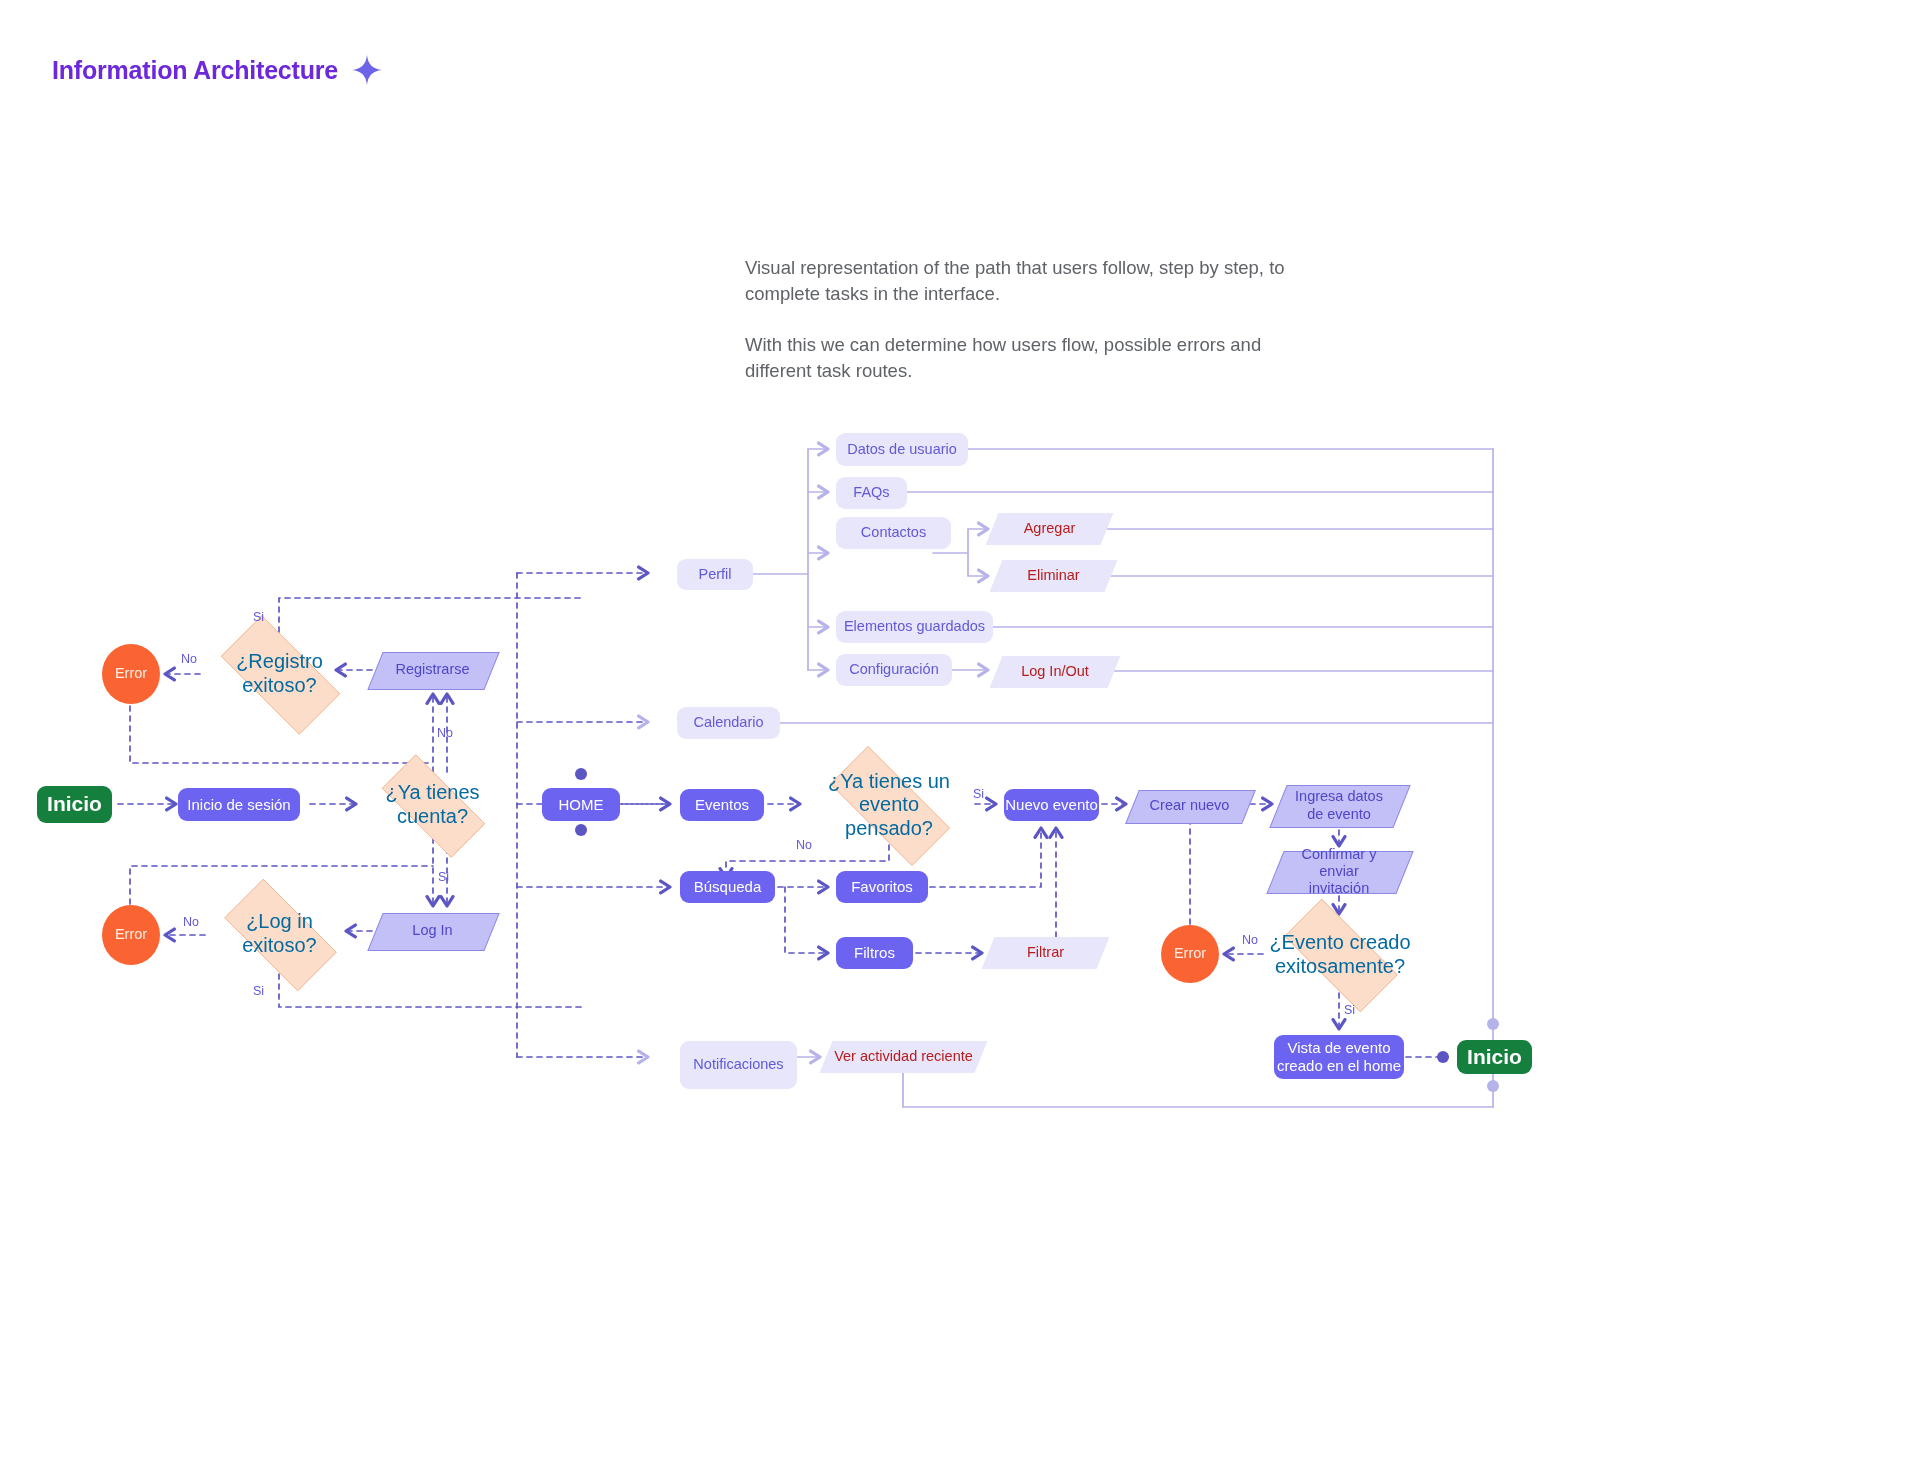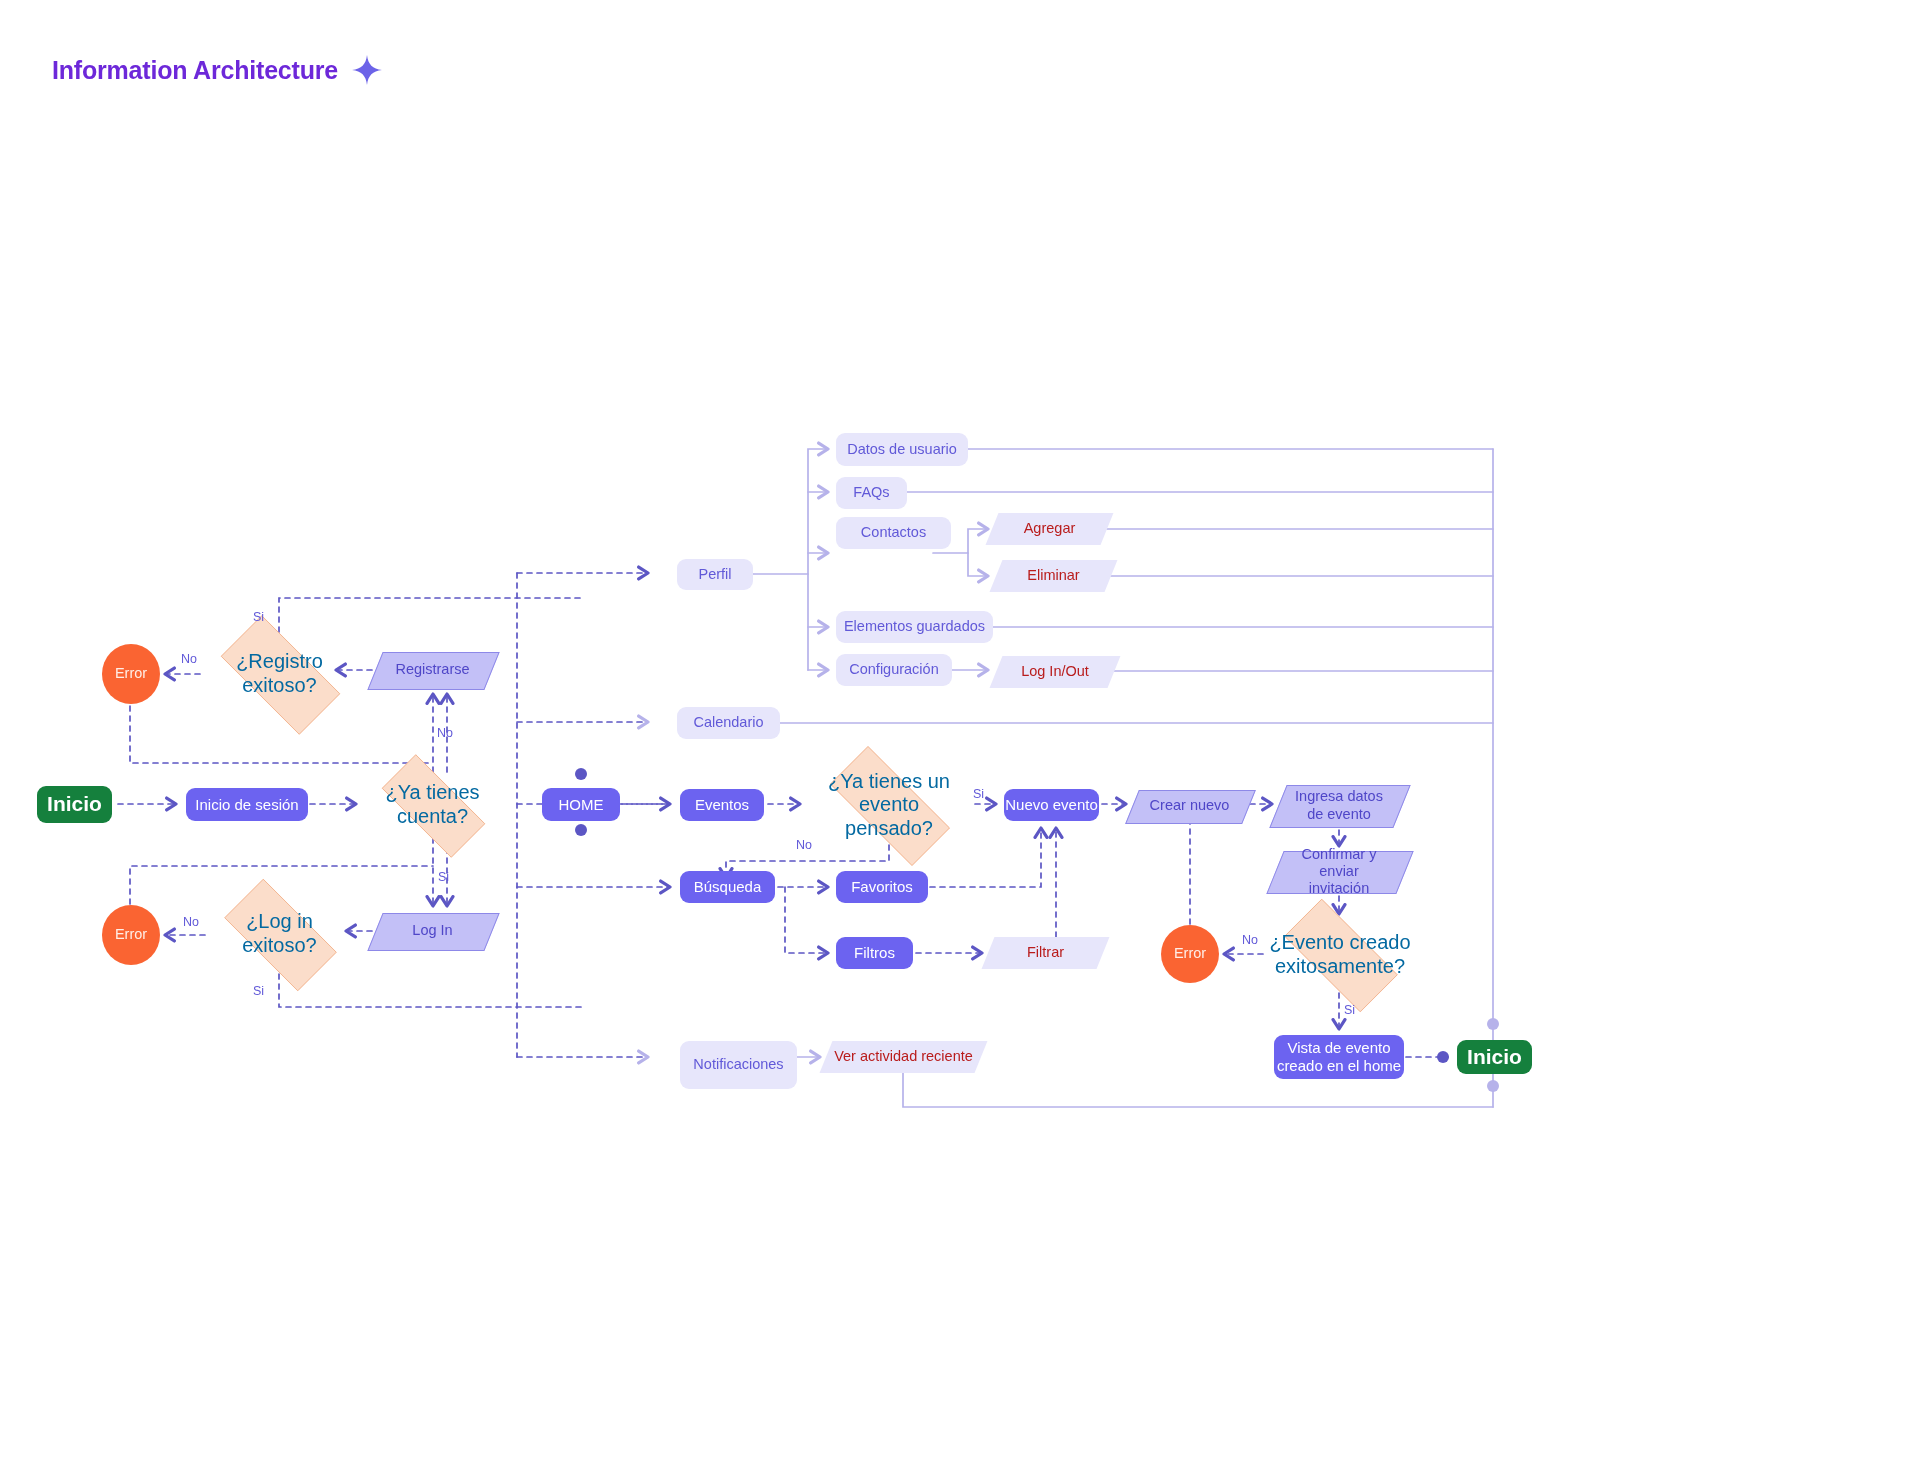--- a/index.html
+++ b/index.html
@@ -142,20 +142,24 @@
   <div id="brand">
     <span class="brand-text">Information Architecture</span>
     <span class="spark">
       <svg viewBox="0 0 24 24" width="30" height="30" aria-hidden="true">
         <path d="M12 0 C12.8 7.5 16.5 11.2 24 12 C16.5 12.8 12.8 16.5 12 24 C11.2 16.5 7.5 12.8 0 12 C7.5 11.2 11.2 7.5 12 0 Z" fill="#6c63e8"></path>
       </svg>
     </span>
   </div>
 
 
+  <div id="desc">
+    <p>Visual representation of the path that users follow, step by step, to complete tasks in the interface.</p>
+    <p>With this we can determine how users flow, possible errors and different task routes.</p>
+  </div>
 
   <div id="canvas">
 
     <svg id="edges" viewBox="0 0 1920 1463">
       <defs>
         <marker id="ar-d" markerWidth="9" markerHeight="9" refX="6.5" refY="4.5" orient="auto">
           <path d="M1,1 L6.5,4.5 L1,8" fill="none" stroke="#5c56c4" stroke-width="1.9" stroke-linecap="round" stroke-linejoin="round"></path>
         </marker>
         <marker id="ar-s" markerWidth="9" markerHeight="9" refX="6.5" refY="4.5" orient="auto">
           <path d="M1,1 L6.5,4.5 L1,8" fill="none" stroke="#b6b2ea" stroke-width="1.9" stroke-linecap="round" stroke-linejoin="round"></path>
@@ -263,21 +267,21 @@
       </g>
     </svg>
 
     <div class="dot" style="left:575px; top:768px; background:#5c56c4;"></div>
     <div class="dot" style="left:575px; top:824px; background:#5c56c4;"></div>
     <div class="dot" style="left:1437px; top:1051px; background:#5c56c4;"></div>
     <div class="dot" style="left:1487px; top:1018px; background:#b6b2ea;"></div>
     <div class="dot" style="left:1487px; top:1080px; background:#b6b2ea;"></div>
 
   <div class="node n-terminal" style="left: 37px; top: 786px; width: 75px; height: 37px;"><span>Inicio</span></div>
-      <div class="node n-primary" style="left: 186px; top: 788px; width: 122px; height: 33px;"><span>Inicio de sesión</span></div>
+      <div class="node n-primary" style="left: 178px; top: 788px; width: 122px; height: 33px;"><span>Inicio de sesión</span></div>
       <div class="node n-decision" style="left: 364px; top: 772px; width: 137px; height: 66px;"><div class="dia-bg"></div><div class="dia-label">¿Ya tienes cuenta?</div></div>
       <div class="node n-io-strong" style="left: 375px; top: 652px; width: 115px; height: 36px;"><div class="par-bg"></div><div class="par-label">Registrarse</div></div>
       <div class="node n-decision" style="left: 202px; top: 634px; width: 155px; height: 80px;"><div class="dia-bg"></div><div class="dia-label">¿Registro exitoso?</div></div>
       <div class="node n-error" style="left: 102px; top: 644px; width: 58px; height: 60px;"><span>Error</span></div>
       <div class="node n-io-strong" style="left: 375px; top: 913px; width: 115px; height: 36px;"><div class="par-bg"></div><div class="par-label">Log In</div></div>
       <div class="node n-decision" style="left: 207px; top: 896px; width: 145px; height: 76px;"><div class="dia-bg"></div><div class="dia-label">¿Log in exitoso?</div></div>
       <div class="node n-error" style="left: 102px; top: 905px; width: 58px; height: 60px;"><span>Error</span></div>
       <div class="node n-primary" style="left: 542px; top: 788px; width: 78px; height: 33px;"><span>HOME</span></div>
       <div class="node n-soft" style="left: 677px; top: 559px; width: 76px; height: 31px;"><span>Perfil</span></div>
       <div class="node n-soft" style="left: 836px; top: 433px; width: 132px; height: 33px;"><span>Datos de usuario</span></div>

